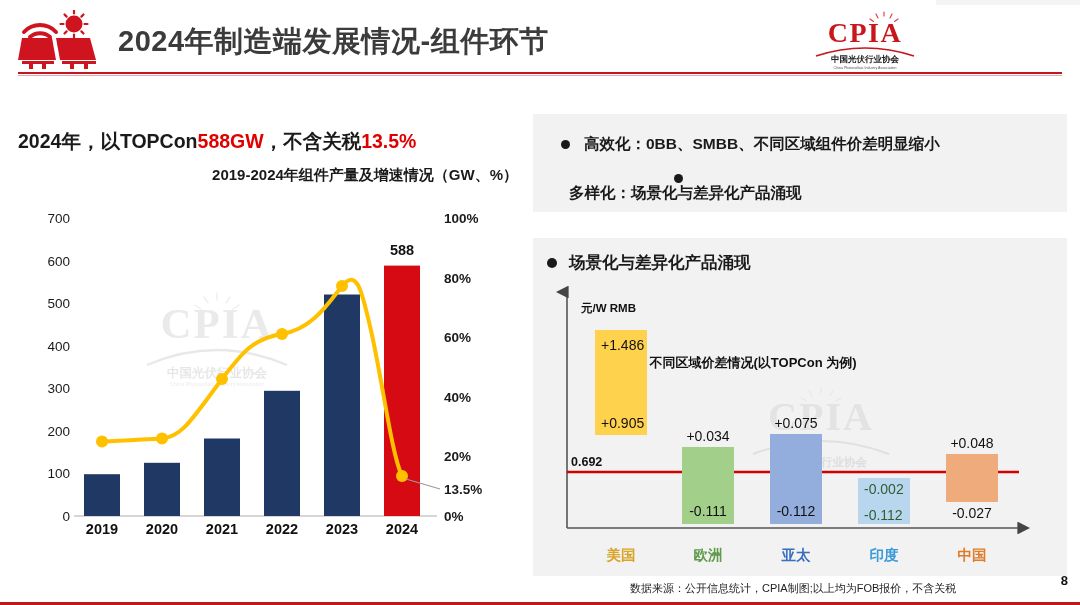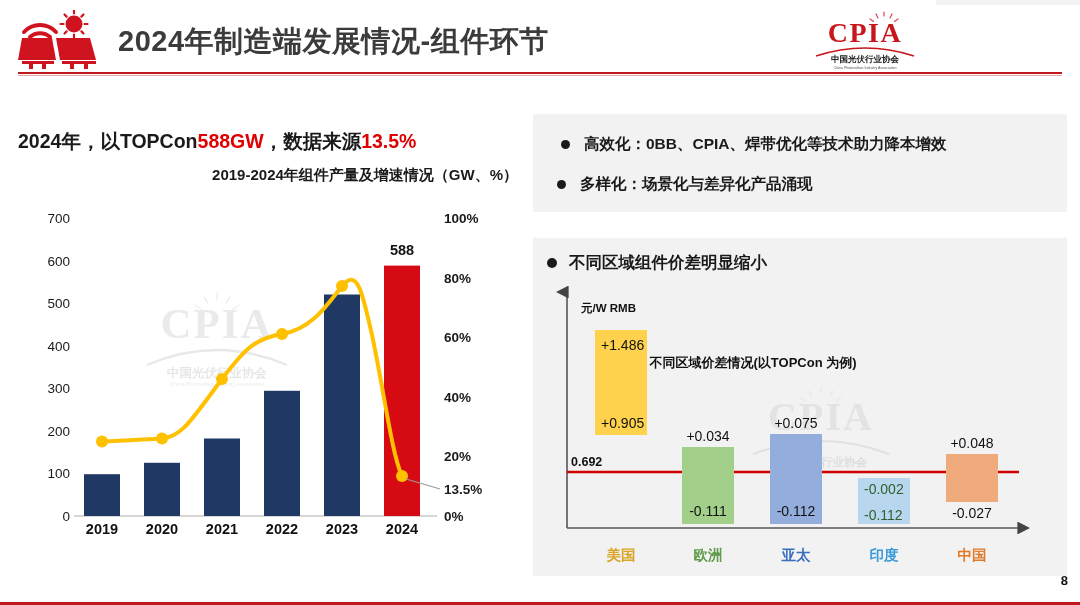--- a/index.html
+++ b/index.html
@@ -139,21 +139,21 @@
         <text x="55" y="52" font-size="8.5" font-weight="bold" fill="#222" text-anchor="middle" font-family="DejaVu Sans, sans-serif">中国光伏行业协会</text>
         <text x="55" y="58.5" font-size="3.6" fill="#555" text-anchor="middle">China Photovoltaic Industry Association</text>
       </svg>
     </div>
 
     <div class="hdr-rule"></div>
     <div class="hdr-rule2"></div>
   </div>
 
   <div class="headline">
-    <span>2024年，以TOPCon</span><span class="red">588GW</span><span>，数据来源</span><span class="red">13.5%</span>
+    <span>2024年，以TOPCon</span><span class="red">588GW</span><span>，不含关税</span><span class="red">13.5%</span>
   </div>
 
   <div class="chart-title">2019-2024年组件产量及增速情况（GW、%）</div>
 
   <div class="chart">
     <svg viewBox="0 0 510 330" width="510" height="330">
 
       <g opacity="0.30">
         <g stroke="#c9c9c9" stroke-width="1.4" stroke-linecap="round">
           <line x1="205" y1="88" x2="205" y2="95"></line>
@@ -226,33 +226,33 @@
         <text x="270" y="329">2022</text>
         <text x="330" y="329">2023</text>
         <text x="390" y="329">2024</text>
       </g>
     </svg>
   </div>
 
   <div class="panel-top">
     <div class="bullet-row" style="left:28px;top:20px;">
       <span class="bullet-dot"></span>
-      <span class="bullet-txt">高效化：0BB、CPIA、焊带优化等技术助力降本增效</span>
-    </div>
-    <div class="bullet-row" style="left:24px;top:60px;">
+      <span class="bullet-txt">高效化：0BB、SMBB、不同区域组件价差明显缩小</span>
+    </div>
+    <div class="bullet-row" style="left:36px;top:60px;flex-direction:column;">
       <span class="bullet-dot"></span>
       <span class="bullet-txt">多样化：场景化与差异化产品涌现</span>
     </div>
   </div>
 
   <div class="panel-bottom">
 
     <div class="pb-head">
       <span class="bullet-dot"></span>
-      <span class="pb-head-txt">不同区域组件价差明显缩小</span>
+      <span class="pb-head-txt">场景化与差异化产品涌现</span>
     </div>
 
     <div class="price-chart">
       <svg viewBox="0 0 506 292" width="506" height="292">
 
         <g opacity="0.32">
           <g stroke="#cfcfcf" stroke-width="1.2" stroke-linecap="round">
             <line x1="268" y1="105" x2="268" y2="111"></line>
             <line x1="256" y1="109" x2="259" y2="114"></line>
             <line x1="280" y1="109" x2="277" y2="114"></line>
@@ -308,16 +308,17 @@
           <text x="155" y="278" fill="#5f9b4a">欧洲</text>
           <text x="243" y="278" fill="#3a6fbf">亚太</text>
           <text x="331" y="278" fill="#3a9ad9">印度</text>
           <text x="419" y="278" fill="#e07b2a">中国</text>
         </g>
       </svg>
     </div>
   </div>
 
 
+  <div class="footer-note">数据来源：公开信息统计，CPIA制图;以上均为FOB报价，不含关税</div>
   <div class="page-num">8</div>
   <div class="footer-rule"></div>
 
 </div>
 
 </body></html>

